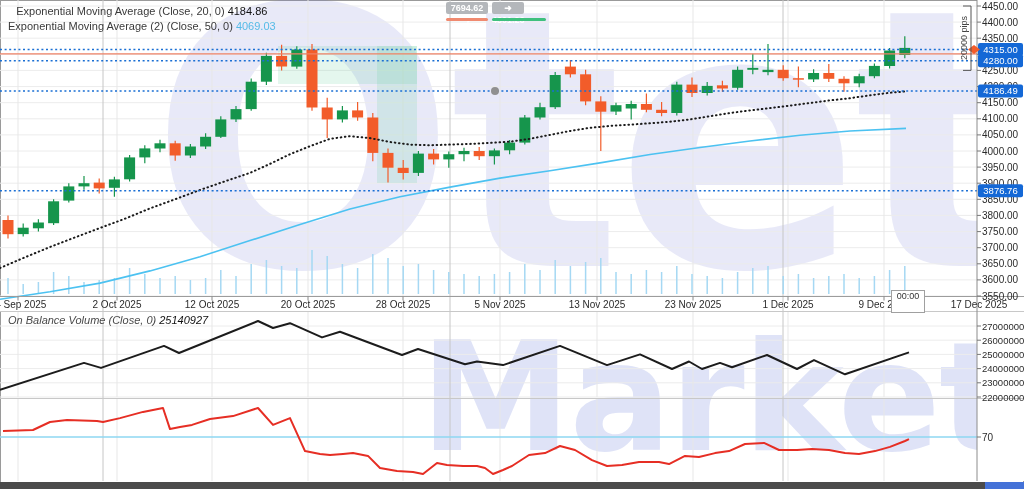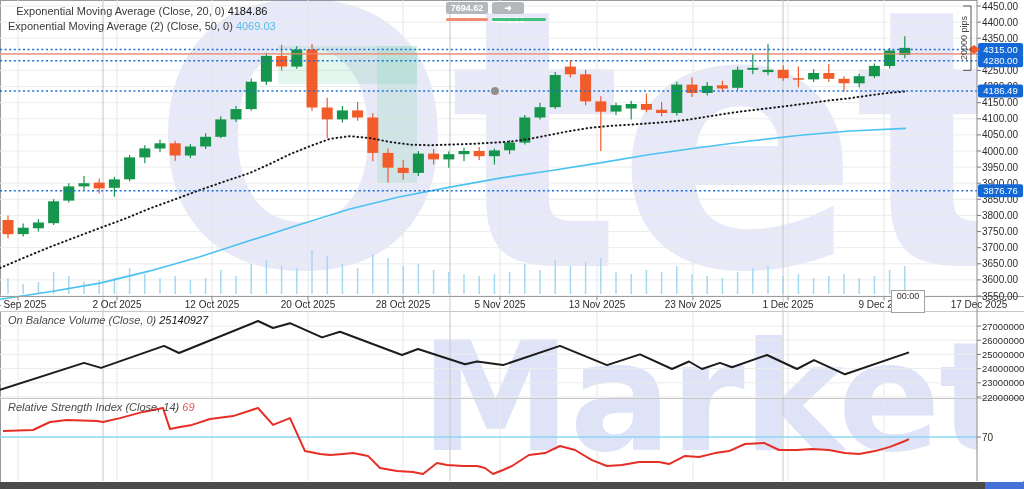--- a/index.html
+++ b/index.html
@@ -426,19 +426,15 @@
     </div>
     <div id="sellBar" class="qbar"></div>
     <div id="buyBar" class="qbar"></div>
   </div>
 
   <div class="overlay ind-legend" style="left:8px;top:314px;">
     <span>On Balance Volume (Close, 0)</span>
     <span class="v-dark">25140927</span>
   </div>
 
-  <div class="overlay ind-legend" style="left:8px;top:401px;">
-    <span>Relative Strength Index (Close, 14)</span>
-    <span class="v-red">69</span>
-  </div>
 
   <div id="tooltip" class="overlay">00:00</div>
 </div>
 
 </body></html>

